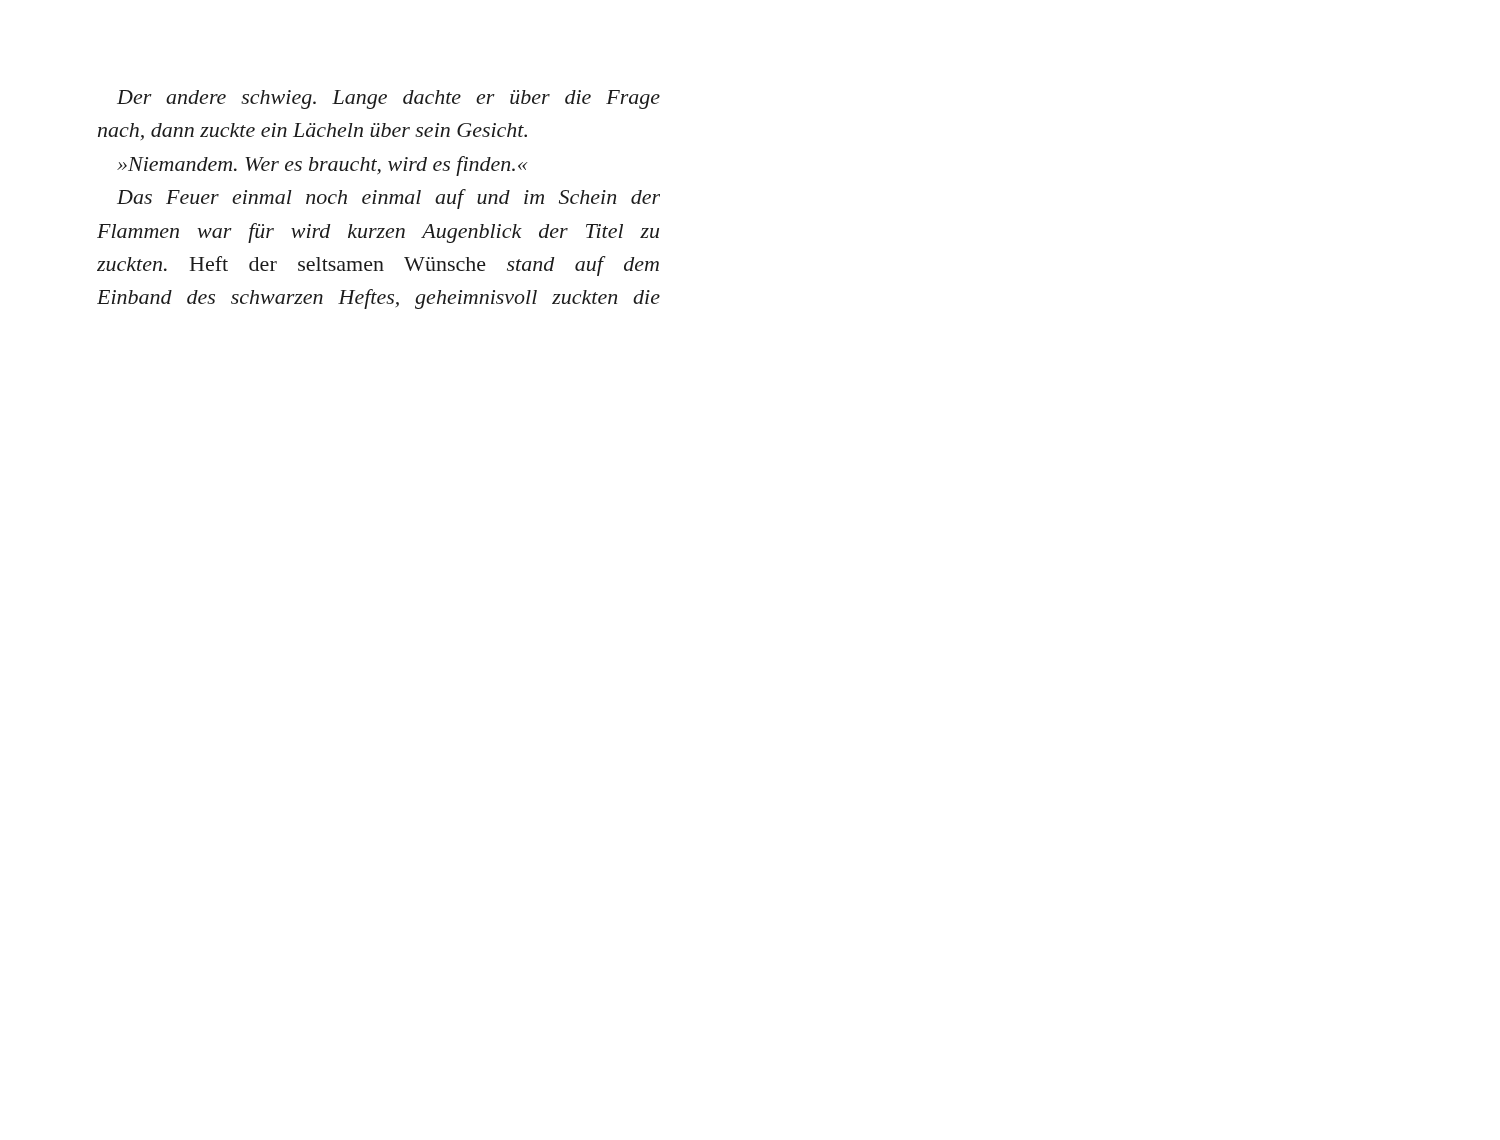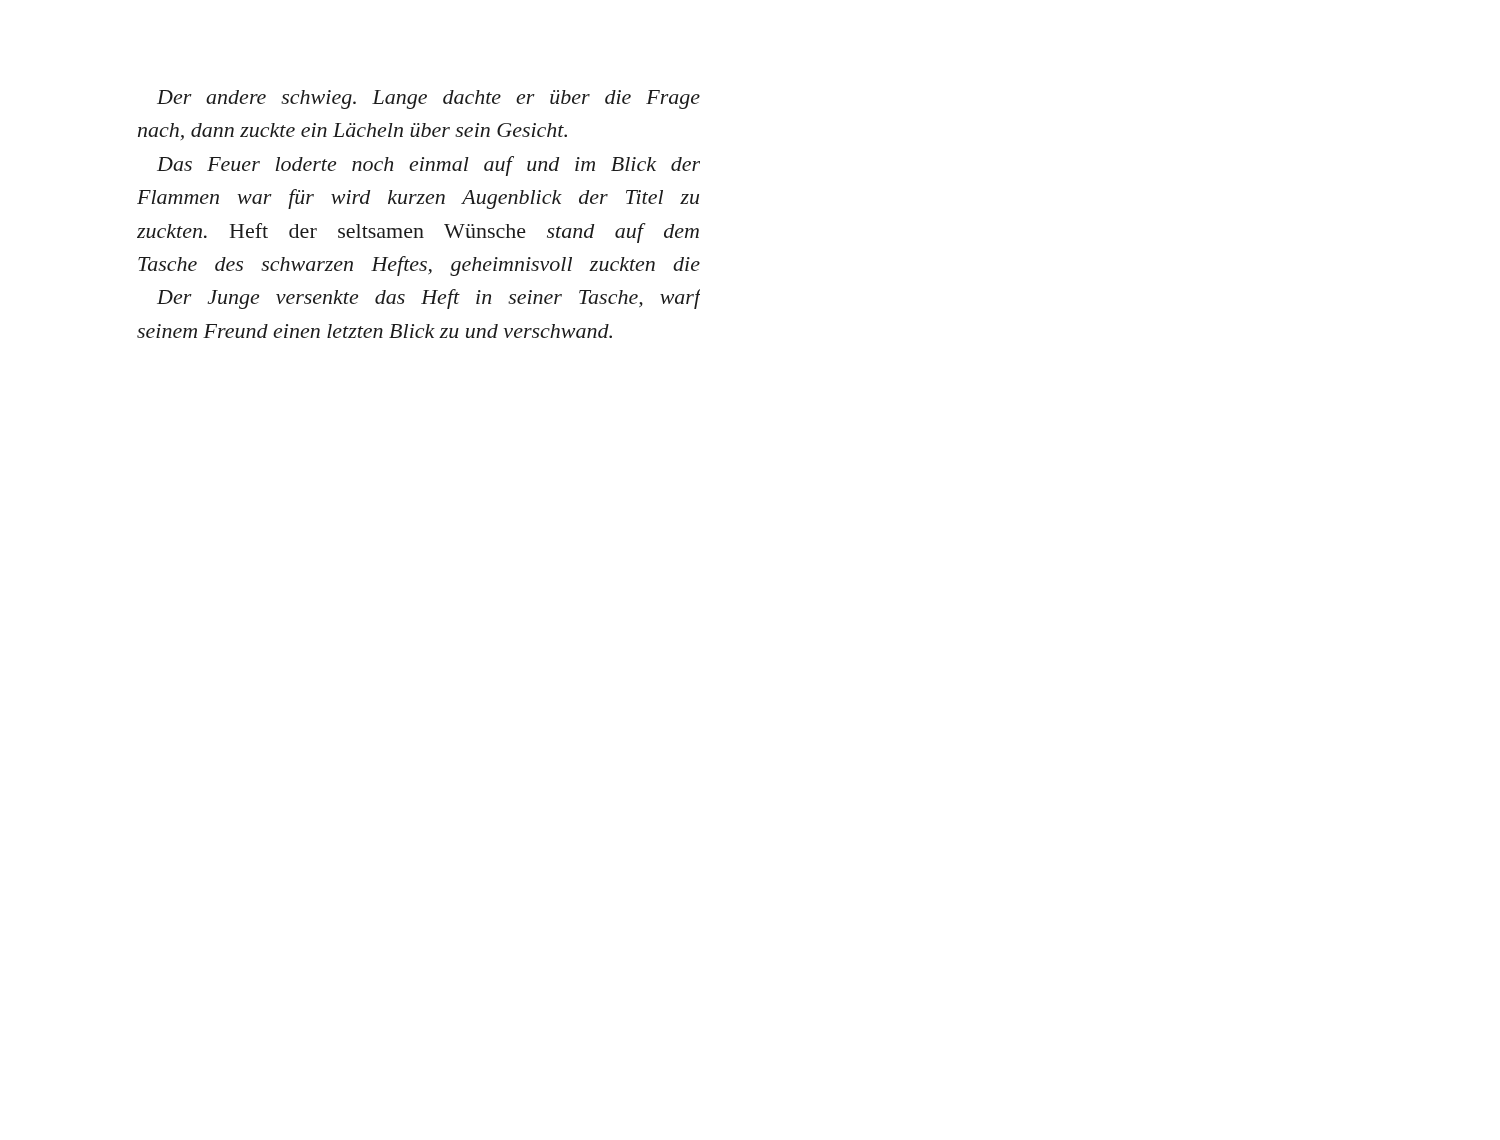--- a/index.html
+++ b/index.html
@@ -4,21 +4,21 @@
 <style>
   html, body { margin: 0; padding: 0; }
   body {
     width: 1500px; height: 1140px;
     background: #ffffff;
     position: relative;
     font-family: "Liberation Serif", serif;
     color: #1c1c1c;
     overflow: hidden;
   }
-  .page { position: absolute; top: 0; height: 1140px; width: 750px; margin-left: 40px; }
+  .page { position: absolute; top: 0; height: 1140px; width: 750px; }
   .page-left  { left: 0; }
   .page-right { left: 750px; }
 
   .textblock { position: absolute; font-size: 22px; line-height: 33.4px; }
   .left-text  { left: 97px;  top: 80px;  width: 563px; font-style: italic; }
 
   .para { margin: 0; }
   .ln {
     display: block;
     text-align: justify;
@@ -34,28 +34,27 @@
 </head>
 <body>
 
 <div class="page page-left">
   <div class="textblock left-text">
     <div class="para">
       <span class="ln ind">Der andere schwieg. Lange dachte er über die Frage</span>
       <span class="ln end">nach, dann zuckte ein Lächeln über sein Gesicht.</span>
     </div>
     <div class="para">
-      <span class="ln ind">Das Feuer loderte noch einmal auf und im Blick der</span>
+      <span class="ln ind end">»Niemandem. Wer es braucht, wird es finden.«</span>
+    </div>
+    <div class="para">
+      <span class="ln ind">Das Feuer einmal noch einmal auf und im Schein der</span>
       <span class="ln">Flammen war für wird kurzen Augenblick der Titel zu</span>
       <span class="ln"><span>zuckten. </span><span class="roman">Heft der seltsamen Wünsche</span><span> stand auf dem</span></span>
-      <span class="ln">Tasche des schwarzen Heftes, geheimnisvoll zuckten die</span>
-    </div>
-    <div class="para">
-      <span class="ln ind">Der Junge versenkte das Heft in seiner Tasche, warf</span>
-      <span class="ln end">seinem Freund einen letzten Blick zu und verschwand.</span>
+      <span class="ln">Einband des schwarzen Heftes, geheimnisvoll zuckten die</span>
     </div>
   </div>
 </div>
 
 <div class="page page-right">
   
 
   
 
   

